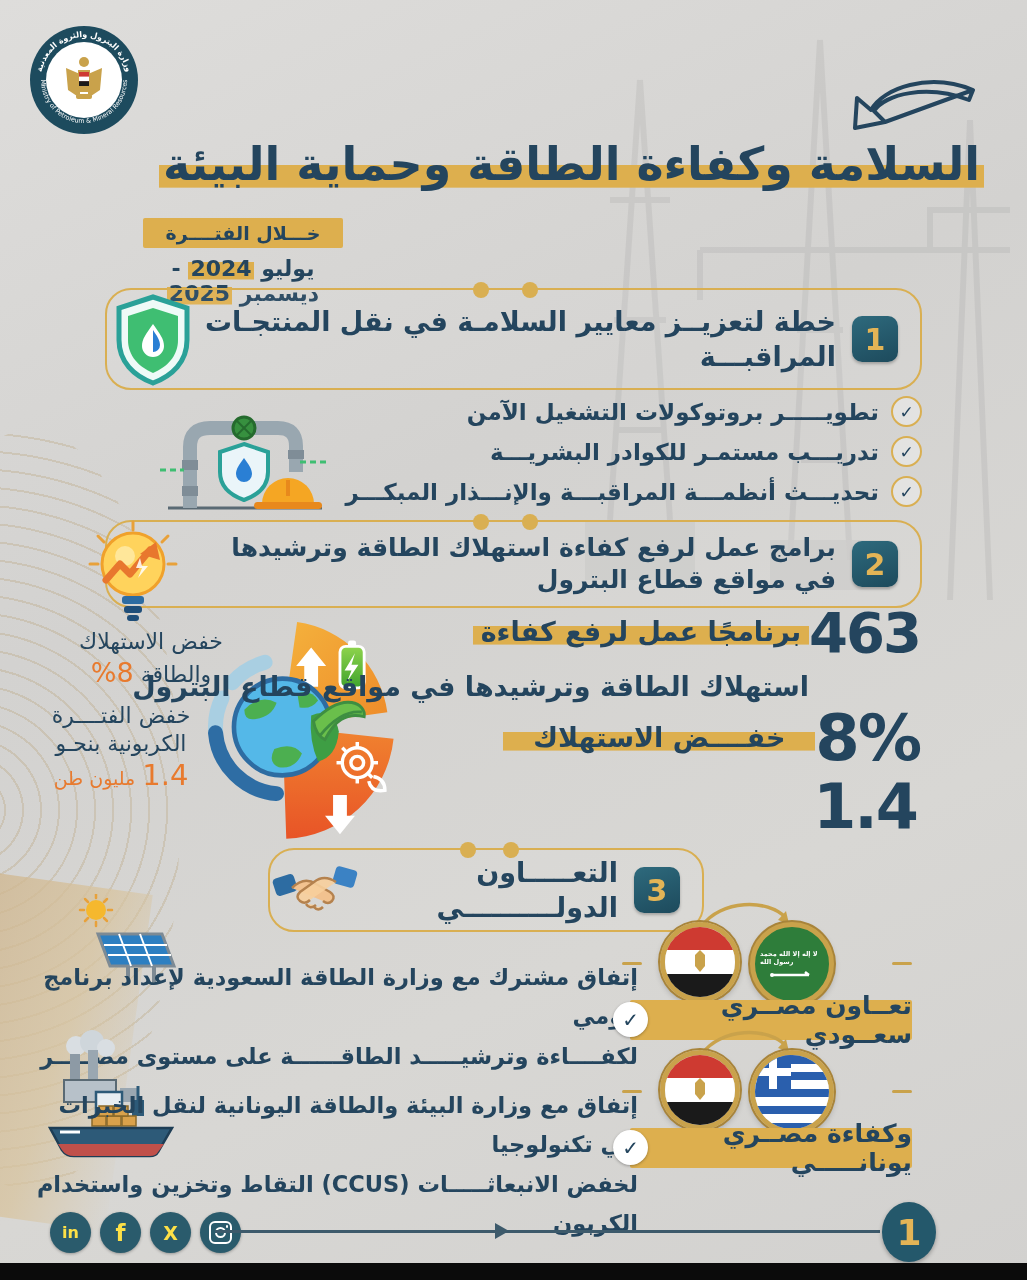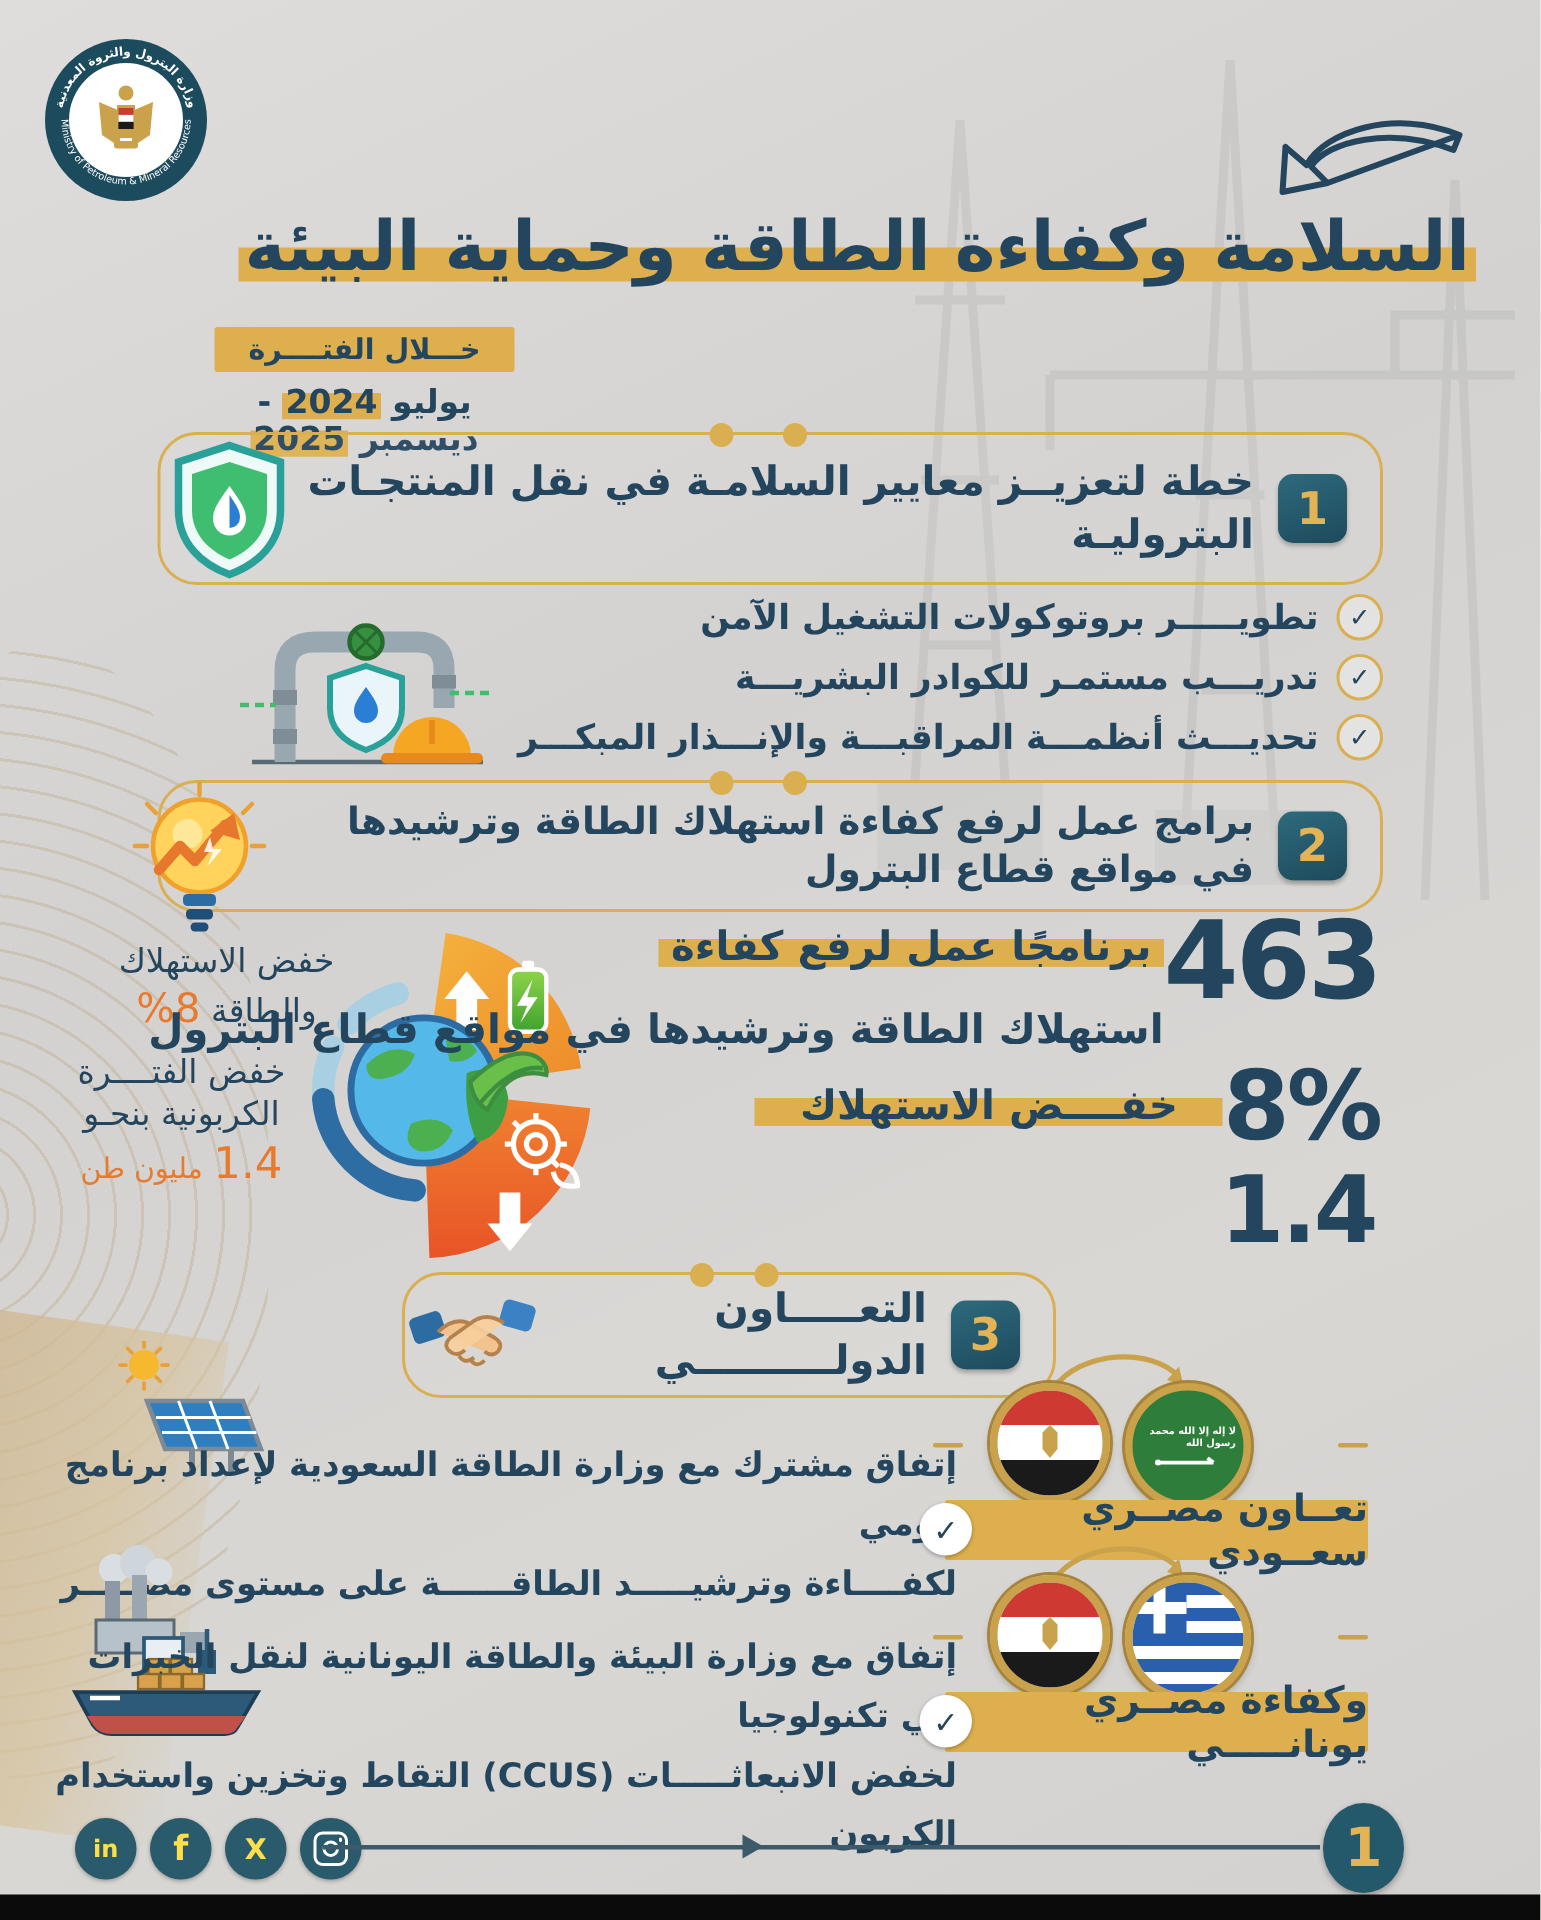--- a/index.html
+++ b/index.html
@@ -140,21 +140,21 @@
     <span>ديسمبر</span>
     <span class="hl">2025</span>
   </span>
 </div>
 
 <div class="abs box" style="left:105px;top:288px;width:813px;height:98px;">
   <span class="dot" style="left:45%;"></span>
   <span class="dot" style="left:51%;"></span>
   <div class="sec-head">
     <span class="num-badge">1</span>
-    <span class="sec-title">خطة لتعزيــز معايير السلامـة في نقل المنتجـات البتروليـة</span>
+    <span class="sec-title">خطة لتعزيــز معايير السلامـة في نقل المنتجـات المراقبـــة</span>
   </div>
 </div>
 
 <svg class="abs" style="left:112px;top:294px;" width="82" height="92" viewBox="0 0 82 92">
   <path d="M41,3 L75,14 V46 C75,68 60,82 41,89 C22,82 7,68 7,46 V14 Z" fill="#eefaf7" stroke="#2AA198" stroke-width="5"></path>
   <path d="M41,14 L66,22 V46 C66,62 55,73 41,79 C27,73 16,62 16,46 V22 Z" fill="#3FBE72"></path>
   <path d="M41,30 C48,40 52,45 52,52 A11,11 0 0 1 30,52 C30,45 34,40 41,30 Z" fill="#ffffff"></path>
   <path d="M41,36 C45,42 48,46 48,51 A7,7 0 0 1 41,58 Z" fill="#2a7fd4"></path>
 </svg>
 
@@ -273,21 +273,21 @@
   <span class="orange" style="font-size:27px;">8%</span>
 </div>
 <div class="abs donut-lbl" style="left:26px;top:702px;width:190px;">
   <span>خفض الفتــــرة</span><br>
   <span>الكربونية بنحـو</span><br>
   <span class="orange" style="font-size:29px;">1.4</span>
   <span class="orange" style="font-size:19px;">مليون طن</span>
 </div>
 
 <div class="abs stat-row" style="right:107px;top:606px;">
-  <span class="stat-num" style="font-size:72px;text-align:right;">463</span>
+  <span class="stat-num" style="font-size:56px;text-align:right;">463</span>
   <div class="lbl-col" style="width:430px;">
     <div class="stat-lbl" style="margin-top:6px;"><span class="hl">برنامجًا عمل لرفع كفاءة</span></div>
     <div class="stat-lbl" style="margin-top:24px;white-space:nowrap;">استهلاك الطاقة وترشيدها في مواقع قطاع البترول</div>
   </div>
 </div>
 <div class="abs stat-row" style="right:107px;top:708px;">
   <span class="stat-num" style="font-size:64px;">8%</span>
   <div class="lbl-col" style="margin-top:14px;">
     <span class="stat-lbl hl" style="padding:0 30px;">خفــــض الاستهلاك</span>
   </div>
@@ -348,21 +348,21 @@
   <span class="flag-dash" style="left:892px;top:72px;"></span>
   <div class="flag" style="left:660px;top:32px;width:80px;height:80px;">
     <div style="width:100%;height:100%;background:linear-gradient(180deg,#CE3A31 0 33.3%,#fff 33.3% 66.6%,#1a1a1a 66.6% 100%);position:relative;">
       <svg style="position:absolute;left:27px;top:23px;" width="16" height="22" viewBox="0 0 16 22">
           <polygon points="8,0 13,5 13,16 8,22 3,16 3,5" fill="#C9A24B"></polygon>
         </svg>
     </div>
   </div>
   <div class="flag" style="left:750px;top:32px;width:84px;height:84px;background:#2E7D3A;">
     <div style="width:100%;height:100%;display:flex;flex-direction:column;align-items:center;justify-content:center;gap:5px;">
-      <span style="color:#fff;font-size:6.5px;font-weight:bold;direction:rtl;text-align:right;width:64px;">لا إله إلا الله محمد رسول الله</span>
+      <span style="color:#fff;font-size:6.5px;font-weight:bold;direction:rtl;text-align:left;width:64px;">لا إله إلا الله محمد رسول الله</span>
       <svg width="46" height="8" viewBox="0 0 46 8">
           <path d="M2,4 H40 M40,4 L36,1" stroke="#fff" stroke-width="2.5" fill="none"></path>
           <circle cx="3" cy="4" r="2" fill="#fff"></circle>
         </svg>
     </div>
   </div>
 
   <div class="coop-badge" style="left:630px;top:110px;width:282px;">
     <span>تعــاون مصــري سعــودي</span>
     <span class="coop-check">✓</span>

